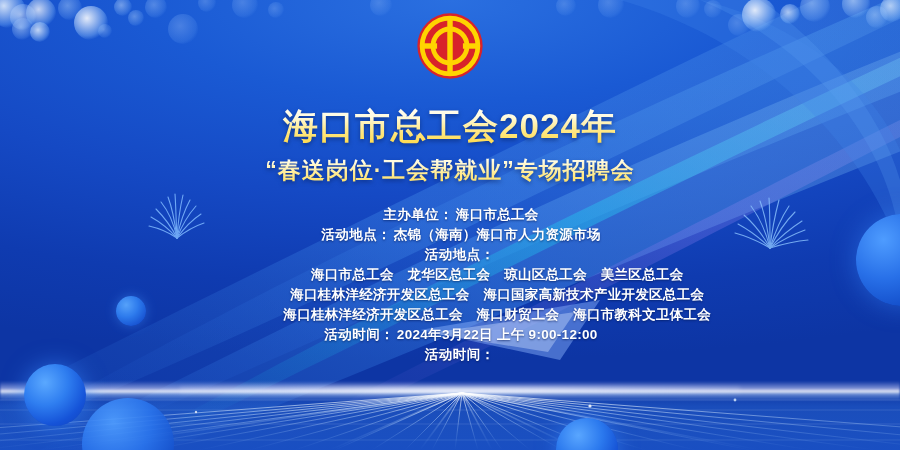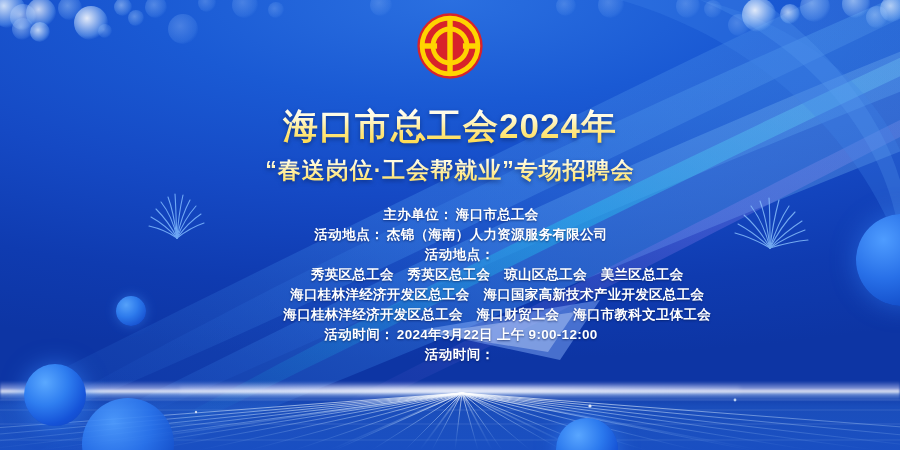--- a/index.html
+++ b/index.html
@@ -321,30 +321,30 @@
 
   <div class="info">
     <div class="info-row">
       <span class="info-label">主办单位</span>
       <span class="info-colon">：</span>
       <span class="info-value">海口市总工会</span>
     </div>
     <div class="info-row">
       <span class="info-label">活动地点</span>
       <span class="info-colon">：</span>
-      <span class="info-value">杰锦（海南）人力资源服务有限公司</span>
+      <span class="info-value">杰锦（海南）海口市人力资源市场</span>
     </div>
     <div class="info-row">
       <span class="info-label">活动地点</span>
       <span class="info-colon">：</span>
     </div>
     <div class="info-row cont">
       <span class="info-label">协办单位</span>
       <span class="info-colon">：</span>
-      <span class="info-value">秀英区总工会　秀英区总工会　琼山区总工会　美兰区总工会</span>
+      <span class="info-value">海口市总工会　龙华区总工会　琼山区总工会　美兰区总工会</span>
     </div>
     <div class="info-row cont">
       <span class="info-label">协办单位</span>
       <span class="info-colon">：</span>
       <span class="info-value">海口桂林洋经济开发区总工会　海口国家高新技术产业开发区总工会</span>
     </div>
     <div class="info-row cont">
       <span class="info-label">协办单位</span>
       <span class="info-colon">：</span>
       <span class="info-value">海口桂林洋经济开发区总工会　海口财贸工会　海口市教科文卫体工会</span>

